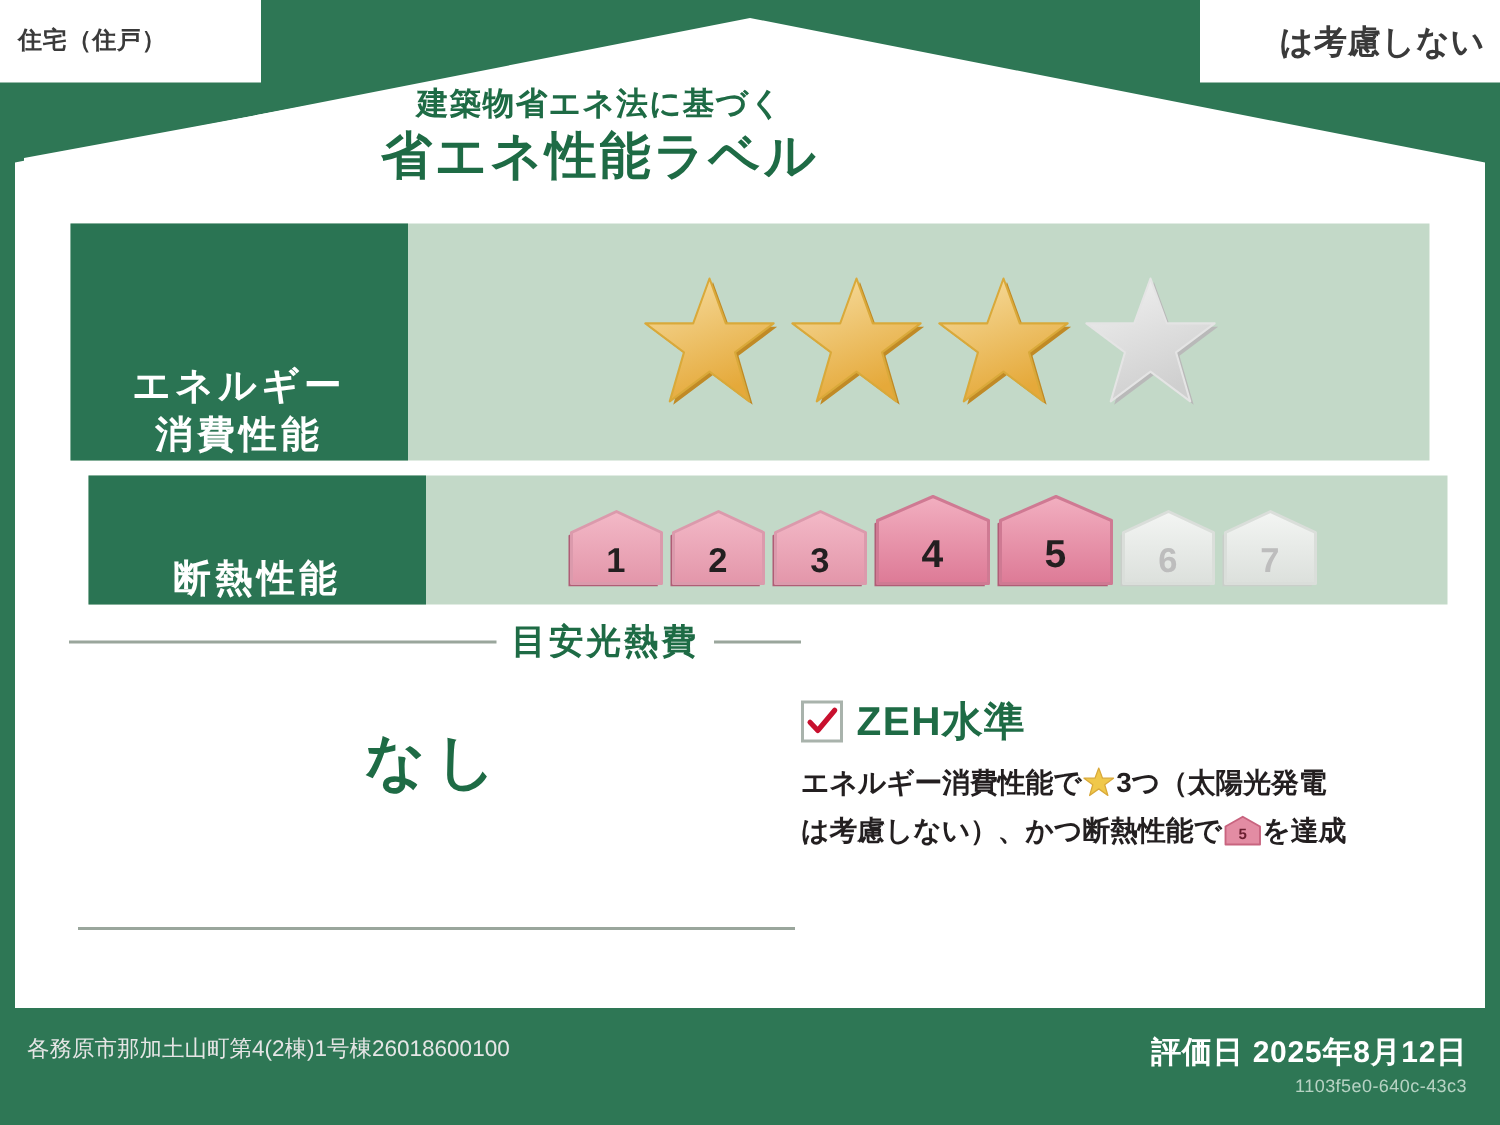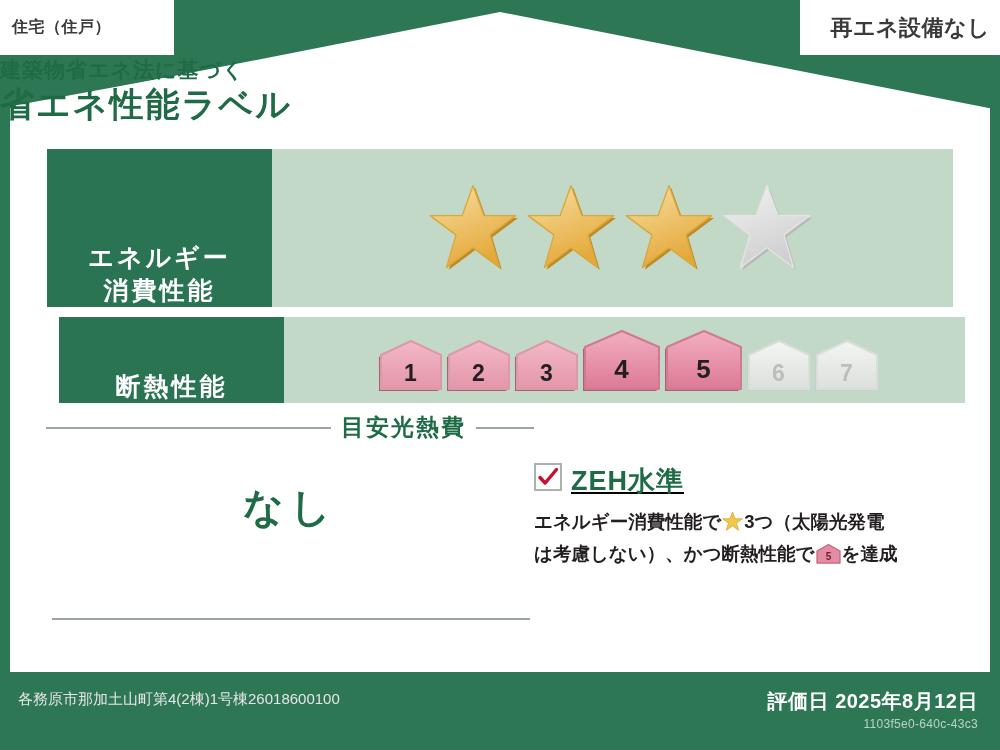--- a/index.html
+++ b/index.html
@@ -64,20 +64,21 @@
     -webkit-clip-path: polygon(0% 13.6%, 50% 0%, 100% 13.6%, 100% 100%, 0% 100%);
     clip-path: polygon(0% 13.6%, 50% 0%, 100% 13.6%, 100% 100%, 0% 100%);
     z-index: 11;
   }
 
   
   #title-block {
     position: absolute;
     left: 0; top: 58px;
     width: 800px;
+    text-align: center;
     z-index: 20;
     color: #1E6B45;
   }
   #title-sub {
     font-size: 21px;
     font-weight: bold;
     letter-spacing: 1px;
     line-height: 1.1;
   }
   #title-main {
@@ -193,21 +194,21 @@
     z-index: 20;
   }
 
   
   #zeh-block {
     position: absolute;
     left: 534px; top: 463px;
     width: 420px;
     z-index: 20;
   }
-  #zeh-head { display: flex; gap: 9px; text-decoration: underline; }
+  #zeh-head { display: flex; align-items: center; gap: 9px; }
   #zeh-checkbox {
     width: 28px; height: 28px;
     border: 2px solid #a9b3ac;
     background: #fff;
     box-sizing: border-box;
     display: flex; align-items: center; justify-content: center;
     flex: 0 0 auto;
   }
   #zeh-title {
     color: #1E6B45;
@@ -274,21 +275,21 @@
 
 <div id="root">
 
   <div id="house"></div>
   <div id="house-inner"></div>
 
   <div id="tag-left" class="corner-tag">
     <span>住宅（住戸）</span>
   </div>
   <div id="tag-right" class="corner-tag">
-    <span>再エネ設備なし</span>
+    <span>は考慮しない</span>
   </div>
 
   <div id="title-block">
     <div id="title-sub">建築物省エネ法に基づく</div>
     <div id="title-main">省エネ性能ラベル</div>
   </div>
 
   <div id="row-energy" class="perf-row">
     <div class="perf-label">
       <span>エネルギー</span>

